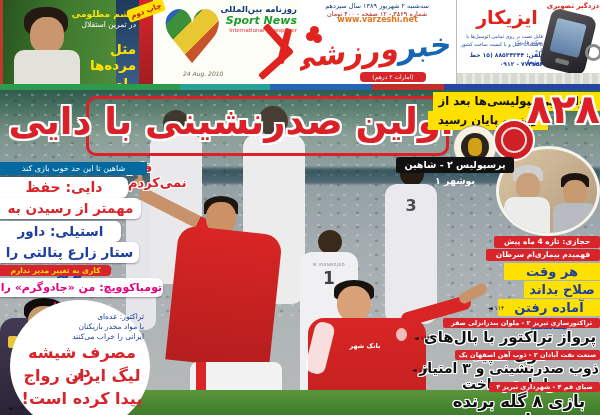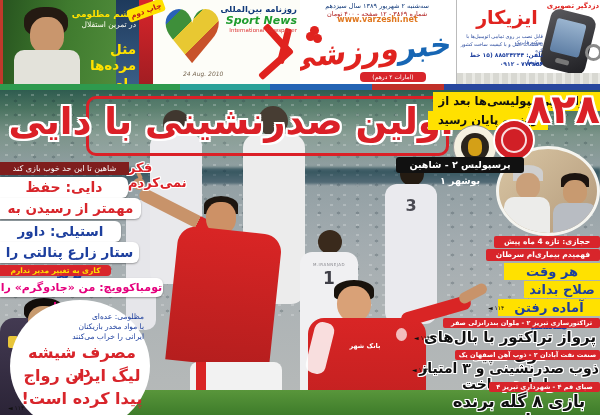--- a/index.html
+++ b/index.html
@@ -146,21 +146,21 @@
   <div class="a fa c b ow2" style="left:540px;top:86px;width:60px;font-size:40px;color:#db2027;z-index:24;">۸۲۸</div>
 
   <div class="a" style="left:453px;top:125px;width:42px;height:42px;border-radius:50%;background:#f5f0e0;border:1px solid #999;z-index:25;">
     <div class="a" style="left:7px;top:7px;width:28px;height:28px;border-radius:50%;background:#2a241c;"></div>
     <div class="a" style="left:14px;top:12px;width:14px;height:18px;background:#d4a017;border-radius:40%;"></div>
   </div>
   <div class="a" style="left:493px;top:119px;width:42px;height:42px;border-radius:50%;background:#d11f26;border:2px solid #fff;box-sizing:border-box;z-index:26;">
     <div class="a" style="left:6px;top:6px;width:26px;height:26px;border:2px solid rgba(255,255,255,.85);border-radius:50%;box-sizing:border-box;"></div>
   </div>
 
-  <div class="a fa c b" style="left:396px;top:157px;width:128px;height:16px;line-height:16px;background:#111;color:#fff;font-size:9.5px;border-radius:3px;z-index:27;">پرسپولیس ۲ - شاهین بوشهر ۱</div>
+  <div class="a fa c b" style="left:396px;top:157px;width:118px;height:16px;line-height:16px;background:#111;color:#fff;font-size:9.5px;border-radius:3px;z-index:27;">پرسپولیس ۲ - شاهین بوشهر ۱</div>
 
   <div class="a" style="left:496px;top:146px;width:104px;height:90px;border-radius:50%;border:3px solid #f5f5f0;background:linear-gradient(135deg,#d9c6a4,#b3997a);overflow:hidden;box-sizing:border-box;z-index:25;">
     <div class="a" style="left:14px;top:16px;width:30px;height:16px;background:#cfcfcf;border-radius:50% 50% 0 0;"></div>
     <div class="a" style="left:17px;top:24px;width:24px;height:26px;background:#caa07a;border-radius:45%;"></div>
     <div class="a" style="left:5px;top:48px;width:46px;height:40px;background:#ececea;border-radius:10px 10px 0 0;"></div>
     <div class="a" style="left:62px;top:24px;width:28px;height:14px;background:#1c1410;border-radius:50% 50% 0 0;"></div>
     <div class="a" style="left:64px;top:31px;width:24px;height:24px;background:#c89a70;border-radius:45%;"></div>
     <div class="a" style="left:54px;top:54px;width:44px;height:36px;background:#b8bcc2;border-radius:10px 10px 0 0;"></div>
   </div>
 
@@ -174,36 +174,36 @@
   <div class="a fa c b rstrip" style="left:443px;top:318px;width:157px;height:10px;line-height:10px;font-size:6.5px;z-index:26;">تراکتورسازی تبریز ۲ - ملوان بندرانزلی صفر</div>
   <div class="a fa c b ow" style="left:420px;top:328px;width:180px;font-size:15px;color:#101010;z-index:26;">پرواز تراکتور با بال‌های قوی سپید</div>
   <div class="a marker" style="left:414px;top:334px;z-index:27;">۱۱۴ ◄</div>
   <div class="a fa c b rstrip" style="left:455px;top:350px;width:145px;height:10px;line-height:10px;font-size:6.5px;z-index:26;text-align:center;">صنعت نفت آبادان ۲ - ذوب آهن اصفهان یک</div>
   <div class="a fa c b ow" style="left:418px;top:360px;width:182px;font-size:14px;color:#101010;z-index:26;">ذوب صدرنشینی و ۳ امتیاز را با هم باخت</div>
   <div class="a marker" style="left:412px;top:366px;z-index:27;">۱۱۴ ◄</div>
   <div class="a fa c b rstrip" style="left:489px;top:382px;width:111px;height:10px;line-height:10px;font-size:6.5px;z-index:26;">صبای قم ۴ - شهرداری تبریز ۴</div>
   <div class="a fa c b ow" style="left:438px;top:392px;width:162px;font-size:16.5px;color:#101010;z-index:26;">بازی ۸ گله برنده نداشت</div>
 
   <div class="a fa b ow" style="left:128px;top:160px;width:62px;font-size:13px;color:#db2027;text-align:left;z-index:26;">فکر نمی‌کردم</div>
-  <div class="a fa c" style="left:0;top:162px;width:129px;height:13px;line-height:13px;background:#7f1d1d;color:#fff;font-size:8px;z-index:26;">شاهین تا این حد خوب بازی کند</div>
+  <div class="a fa c" style="left:0;top:162px;width:147px;height:13px;line-height:13px;background:#0369a1;color:#fff;font-size:8px;z-index:26;">شاهین تا این حد خوب بازی کند</div>
   <div class="a fa c b wstrip" style="left:0;top:177px;width:128px;height:21px;line-height:21px;font-size:14px;color:#d8252b;z-index:26;">دایی: حفظ صدرنشینی</div>
   <div class="a fa c b wstrip" style="left:0;top:198px;width:141px;height:21px;line-height:21px;font-size:13.5px;color:#d8252b;z-index:26;">مهمتر از رسیدن به آن است</div>
   <div class="a fa c b wstrip" style="left:0;top:221px;width:121px;height:21px;line-height:21px;font-size:13.5px;color:#1d3f9e;z-index:26;">استیلی: داور نگذاشت</div>
   <div class="a fa c b wstrip" style="left:0;top:242px;width:139px;height:21px;line-height:21px;font-size:13.5px;color:#1d3f9e;z-index:26;">ستار زارع پنالتی را بزند</div>
   <div class="a fa c b" style="left:0;top:265px;width:111px;height:11px;line-height:11px;background:#d8252b;color:#ffe100;font-size:7.5px;border-radius:0 4px 4px 0;z-index:26;">کاری به تغییر مدیر ندارم</div>
   <div class="a fa c b wstrip" style="left:0;top:278px;width:163px;height:19px;line-height:19px;font-size:11px;color:#e5007d;z-index:26;">تومباکوویچ: من «جادوگرم» را می‌خواهم!</div>
 
   <div class="a" style="left:0;top:318px;width:88px;height:97px;background:linear-gradient(180deg,#433a52,#2b2437);border-radius:14px 14px 0 0;z-index:25;"></div>
   <div class="a" style="left:24px;top:298px;width:40px;height:22px;background:#120d0a;border-radius:50% 50% 30% 30%;z-index:25;"></div>
   <div class="a" style="left:28px;top:306px;width:32px;height:30px;background:#c79a6e;border-radius:45%;z-index:25;"></div>
   <div class="a" style="left:8px;top:336px;width:10px;height:12px;background:#e8c53a;border-radius:2px;z-index:26;"></div>
   <div class="a" style="left:34px;top:388px;width:16px;height:14px;background:#f0c030;border-radius:30%;transform:rotate(12deg);z-index:26;"></div>
   <div class="a" style="left:10px;top:300px;width:140px;height:132px;background:#fff;border-radius:50%;z-index:26;"></div>
   <div class="a fa" style="left:40px;top:312px;width:104px;text-align:right;font-size:7.5px;color:#1d3f9e;line-height:10px;z-index:27;">
-    <div>مظلومی: عده‌ای</div>
+    <div>تراکتور: عده‌ای</div>
     <div>با مواد مخدر بازیکنان</div>
     <div>ایرانی را خراب می‌کنند</div>
   </div>
   <div class="a fa c b" style="left:20px;top:343px;width:124px;font-size:16px;color:#d8252b;z-index:27;">مصرف شیشه در</div>
   <div class="a fa c b" style="left:20px;top:366px;width:124px;font-size:16px;color:#d8252b;z-index:27;">لیگ ایران رواج</div>
   <div class="a fa c b" style="left:20px;top:389px;width:124px;font-size:16px;color:#d8252b;z-index:27;">پیدا کرده است!</div>
   <div class="a marker" style="left:8px;top:404px;z-index:27;">۱۱۴ ◄</div>
 
 </div>
 

